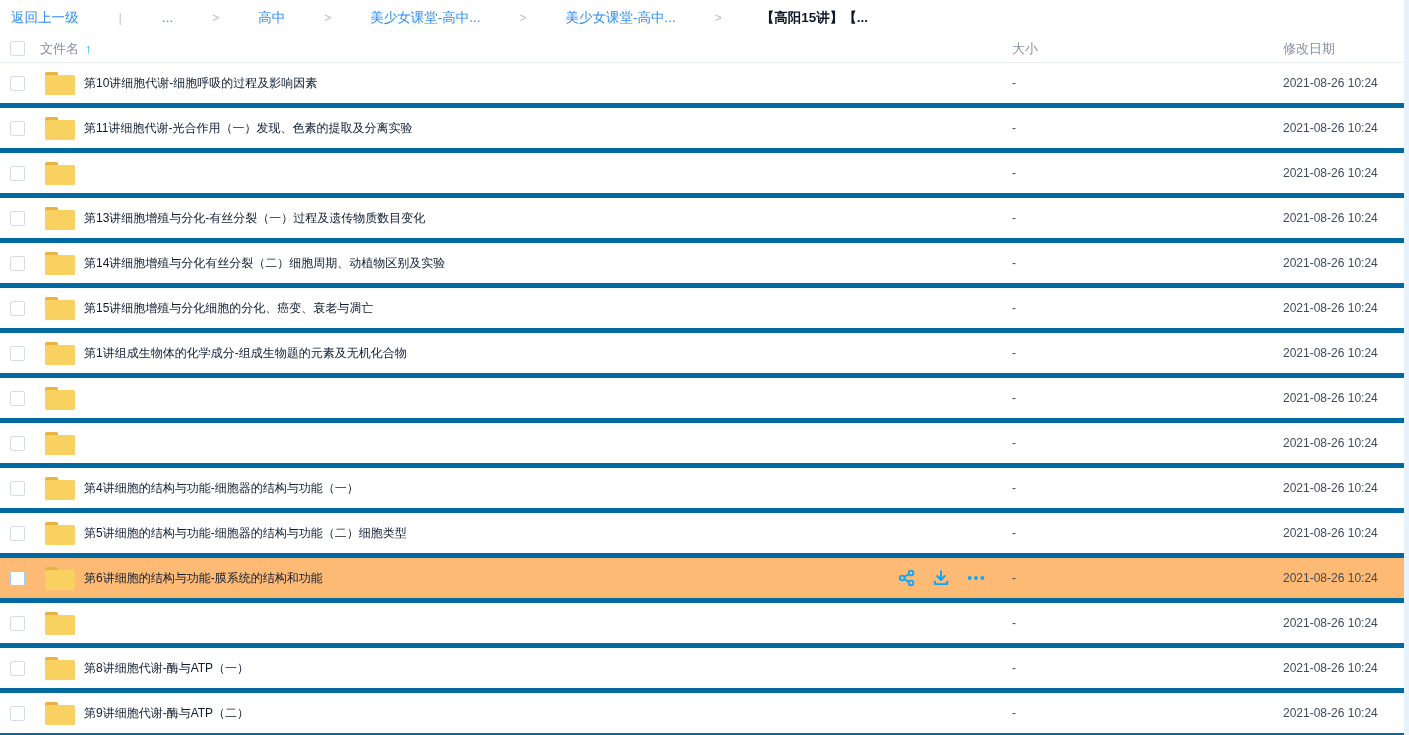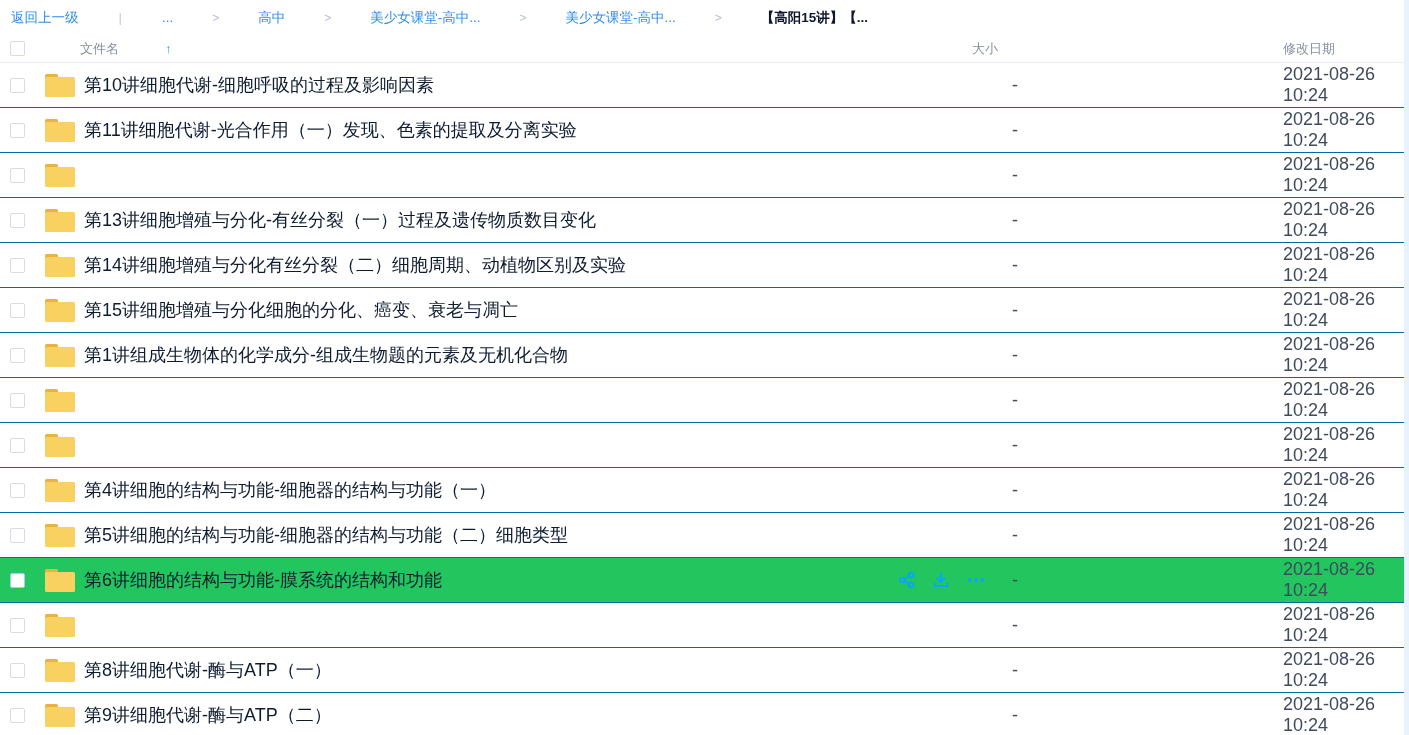--- a/index.html
+++ b/index.html
@@ -24,41 +24,40 @@
   .breadcrumb .sep { color: #b6c1ce; margin: 0 7px; font-size: 12px; }
   .breadcrumb .current { color: #0f172a; font-weight: bold; }
   
   .table-header {
     height: 28px;
     display: flex; align-items: center;
     padding-left: 10px;
     font-size: 13px;
     color: #878f9e;
     border-bottom: 1px solid #e9eef6;
-    gap: 40px;
   }
   .col-size { width: 270px; flex: none; padding-left: 4px; }
   .col-date { width: 131px; flex: none; padding-left: 5px; }
   .sort-arrow { color: #06a7ff; font-weight: bold; margin-left: 6px; font-size: 13px; cursor: pointer; }
   .header-name-label { margin-left: 15px; cursor: pointer; }
   .checkbox {
     width: 15px; height: 15px; flex: none;
     border: 1px solid #d6dce6; border-radius: 2px;
     background: #ffffff; cursor: pointer;
   }
   
   .row {
     height: 45px;
     display: flex; align-items: center;
     padding-left: 10px;
-    border-bottom: 1px solid #0369a1;
-    font-size: 18px;
+    border-bottom: 5px solid #0369a1;
+    font-size: 12px;
     cursor: default;
   }
-  .row.hovered { background: #22c55e; justify-content: space-between; }
+  .row.hovered { background: #fdba74; justify-content: space-between; }
   .row.hovered .checkbox { border-color: #9fd0f4; }
   .folder-icon { margin-left: 20px; flex: none; display: inline-flex; cursor: pointer; }
   .fname {
     margin-left: 9px;
     color: #0f1c30;
     cursor: pointer;
     white-space: nowrap;
   }
   .row-spacer { flex: 1; }
   .actions {

